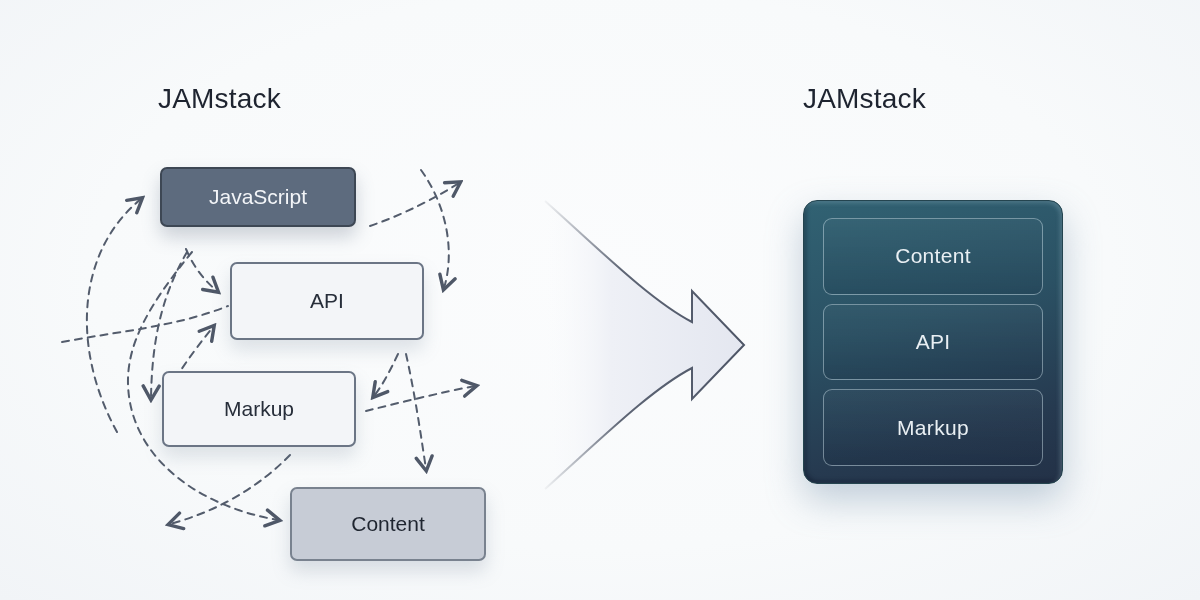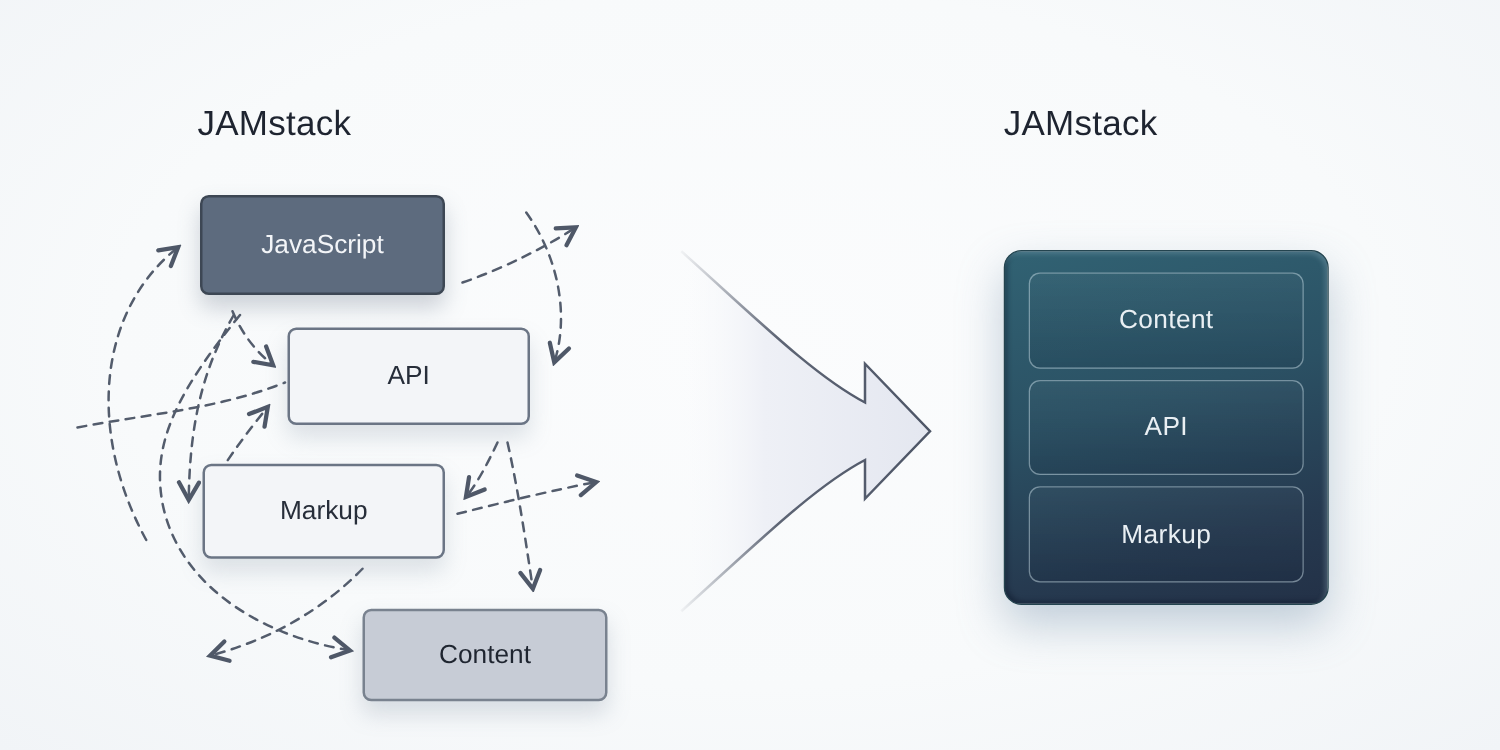--- a/index.html
+++ b/index.html
@@ -41,21 +41,21 @@
   .node.dark{background:#5d6b7e;border:2px solid #3d4754;color:#f3f5f8;
     box-shadow:0 10px 18px rgba(90,105,125,.28);}
   .node.dark .shadowcard{background:#505d6f;border:2px solid #39424f;}
   .node.light{background:#f3f5f8;border:2px solid #6b7585;color:#272e3a;
     box-shadow:0 10px 18px rgba(120,135,155,.22);}
   .node.light .shadowcard{background:#eef0f4;border:2px solid #767f8e;}
   .node.gray{background:#c7ccd6;border:2px solid #79828f;color:#1f2530;
     box-shadow:0 10px 18px rgba(120,135,155,.25);}
   .node.gray .shadowcard{background:#c0c6cf;border:2px solid #79828f;}
 
-  .node.js{left:160px;top:156px;width:196px;height:80px;}
+  .node.js{left:160px;top:167px;width:196px;height:60px;}
   .node.api{left:230px;top:262px;width:194px;height:78px;}
   .node.markup{left:162px;top:371px;width:194px;height:76px;}
   .node.content{left:290px;top:487px;width:196px;height:74px;}
 
   
   .stack-container{
     position:absolute;left:803px;top:200px;width:260px;height:284px;
     border-radius:14px;
     background:linear-gradient(165deg,#316273 0%,#2b5164 42%,#263a50 78%,#233147 100%);
     border:1px solid #24444f;

